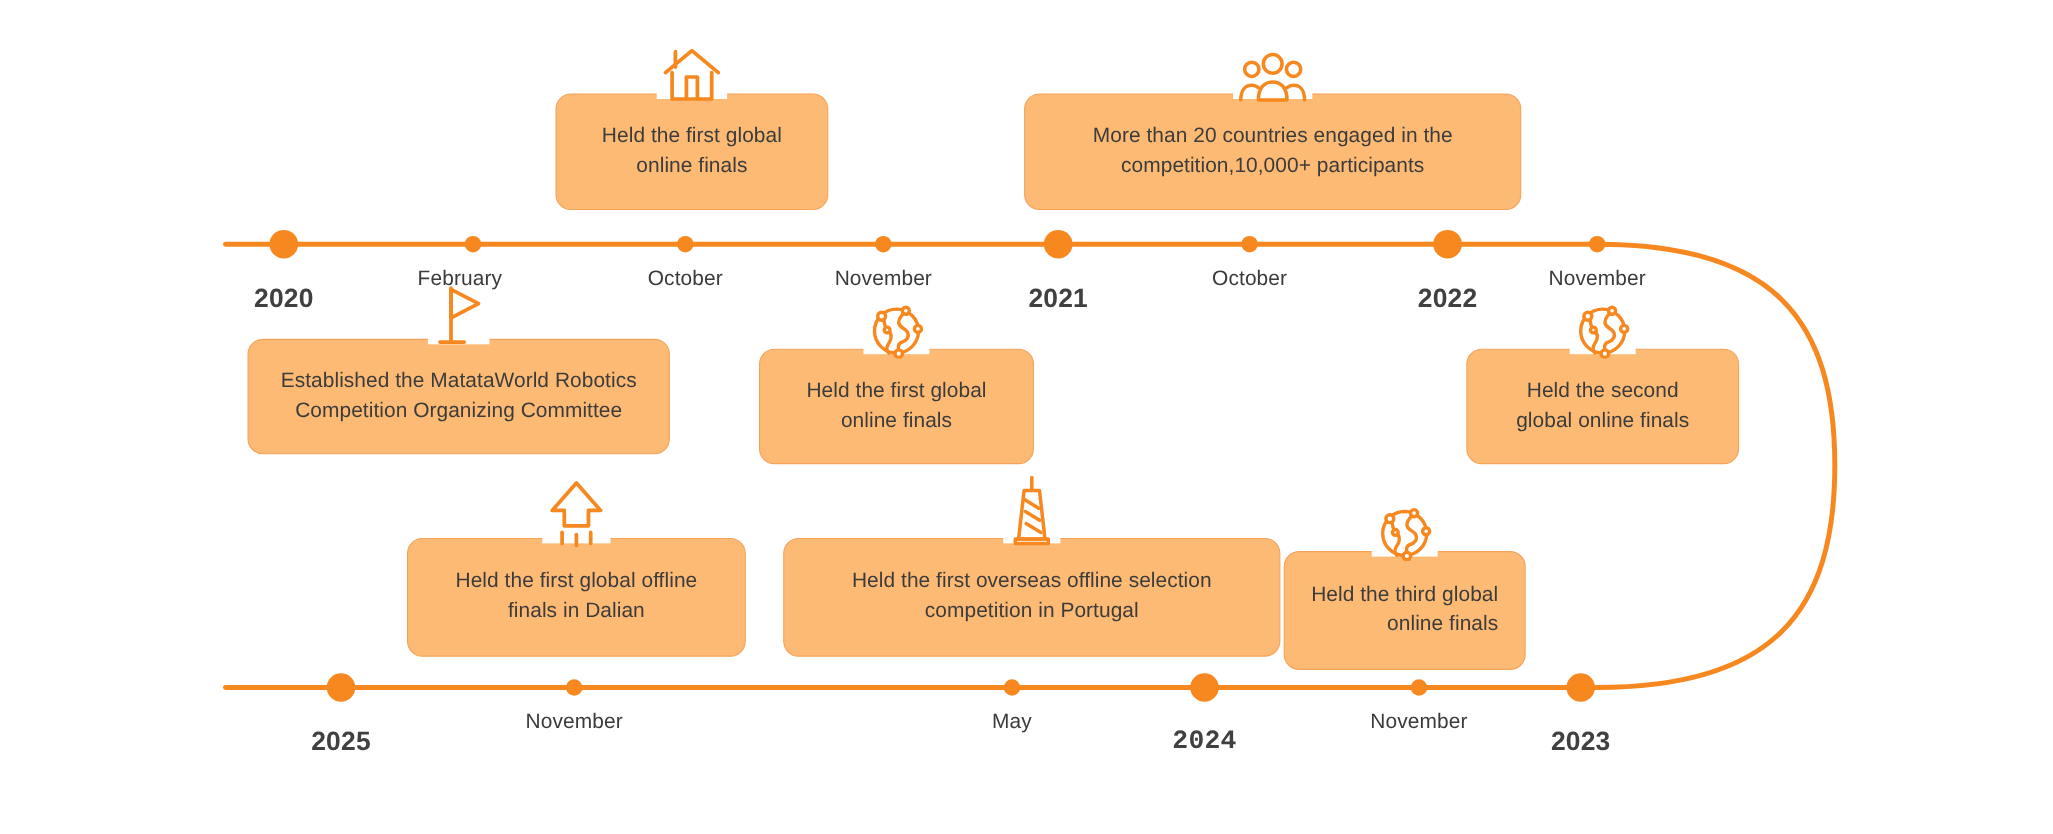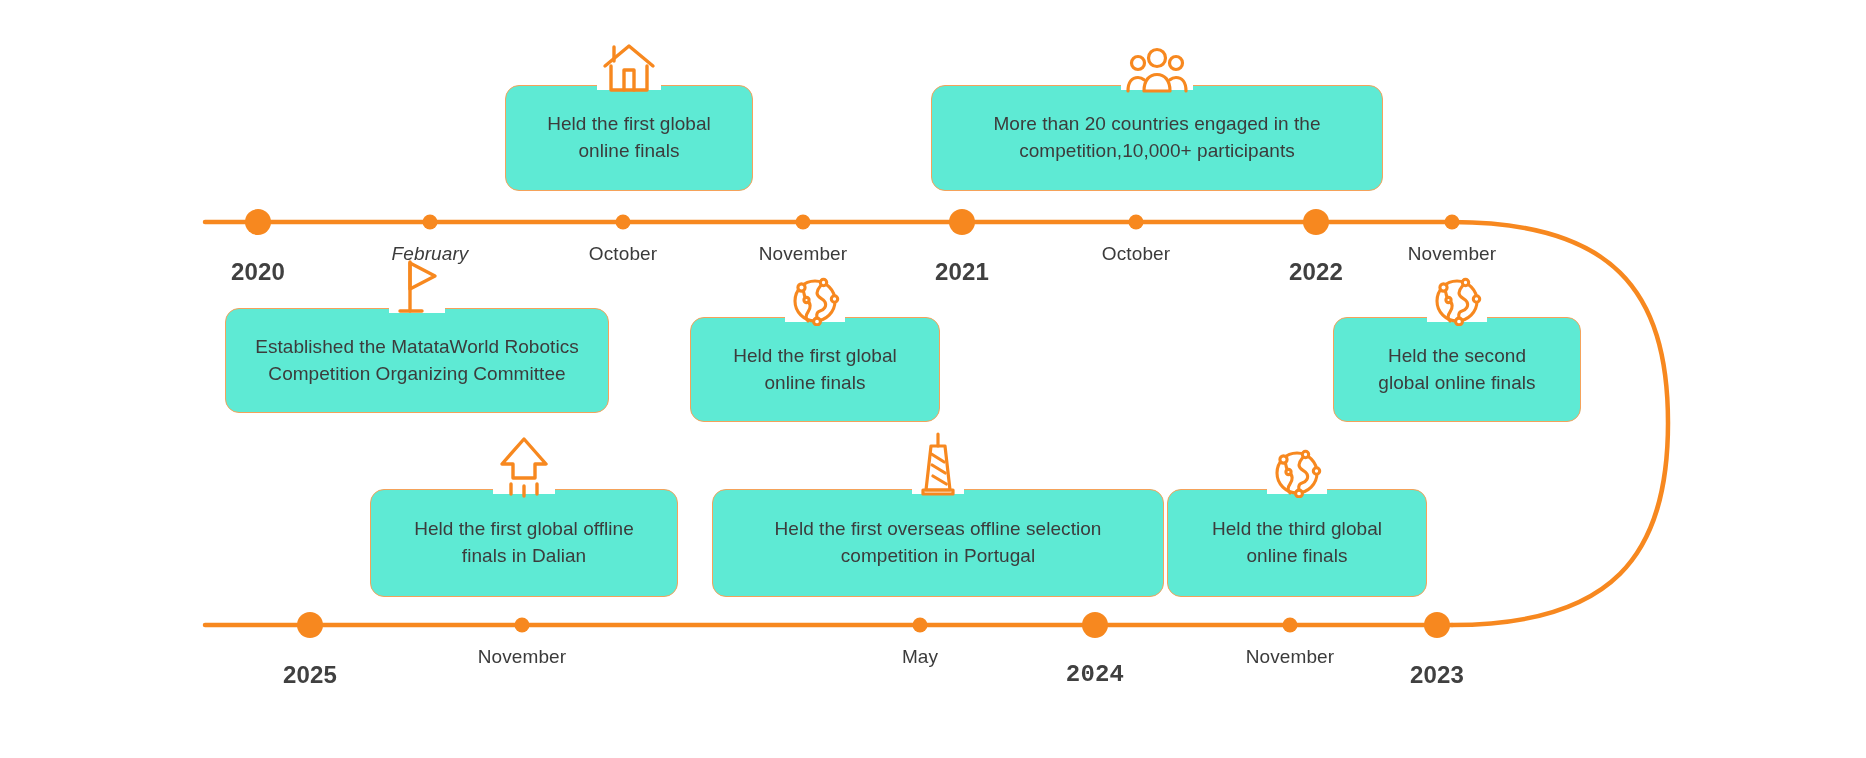--- a/index.html
+++ b/index.html
@@ -46,21 +46,21 @@
     white-space:nowrap;
     letter-spacing:.2px;
   }
 
   
   .card{
     position:absolute;
     box-sizing:border-box;
     border:1.6px solid #F5A25A;
     border-radius:14px;
-    background:#5eead4;
+    background:#fdba74;
     display:flex;
     align-items:center;
     justify-content:center;
     text-align:center;
     padding:10px 18px;
   }
   .card-text{
     font-size:19px;
     line-height:1.42;
     color:#3c3c3c;
@@ -97,21 +97,21 @@
 
     <path d="M 1452 222 C 1612 222 1668 290 1668 423 C 1668 556 1612 625 1452 625" fill="none" stroke="#F7881F" stroke-width="4.5" stroke-linecap="round"></path>
 
     <path d="M 205 625 L 1452 625" fill="none" stroke="#F7881F" stroke-width="4.5" stroke-linecap="round"></path>
   </svg>
 
   <div id="markers-layer">
       <div class="dot major" style="left: 258px; top: 222px;"></div>
       <div class="year-label" style="left: 258px; top: 258px;">2020</div>
       <div class="dot minor" style="left: 430px; top: 222px;"></div>
-      <div class="tick-label" style="left: 430px; top: 243px; font-style: italic;">February</div>
+      <div class="tick-label" style="left: 418px; top: 243px;">February</div>
       <div class="dot minor" style="left: 623px; top: 222px;"></div>
       <div class="tick-label" style="left: 623px; top: 243px;">October</div>
       <div class="dot minor" style="left: 803px; top: 222px;"></div>
       <div class="tick-label" style="left: 803px; top: 243px;">November</div>
       <div class="dot major" style="left: 962px; top: 222px;"></div>
       <div class="year-label" style="left: 962px; top: 258px;">2021</div>
       <div class="dot minor" style="left: 1136px; top: 222px;"></div>
       <div class="tick-label" style="left: 1136px; top: 243px;">October</div>
       <div class="dot major" style="left: 1316px; top: 222px;"></div>
       <div class="year-label" style="left: 1316px; top: 258px;">2022</div>
@@ -241,21 +241,21 @@
         <path d="M4 62 L34 62 L34 58 L4 58 Z"></path>
         <path d="M12.4 22 L25.2 30"></path>
         <path d="M13.1 33 L26.2 41"></path>
         <path d="M13.9 44 L27.3 52"></path>
       </g>
           </svg>
         </div>
         <div class="card-text">Held the first overseas offline selection
 competition in Portugal</div>
       </div>
-      <div class="card" style="left: 1167px; top: 489px; width: 260px; height: 108px;">
+      <div class="card" style="left: 1167px; top: 501px; width: 220px; height: 108px; text-align: right;">
         <div class="card-notch" style="width: 60px;"></div>
         <div class="card-icon" style="top: -42px;">
           <svg width="50" height="50" viewBox="0 0 50 50">
       <g fill="none" stroke="#F7881F" stroke-width="3.1" stroke-linejoin="round" stroke-linecap="round">
         <circle cx="25" cy="25" r="20"></circle>
         <path d="M12 11 C15 16 13 21 17 24 C21 27 21 32 18 36 C15.5 39.5 16 43 18 45"></path>
         <path d="M33 6 C31 11 27 12 27 17 C27 22 33 22 35 26 C37 30 34 34 30 35 C26 36 26 41 28 44"></path>
         <circle cx="11.5" cy="11.5" r="3.6" fill="#ffffff"></circle>
         <circle cx="33.5" cy="6.5" r="3.2" fill="#ffffff"></circle>
         <circle cx="44.5" cy="23" r="3.2" fill="#ffffff"></circle>

